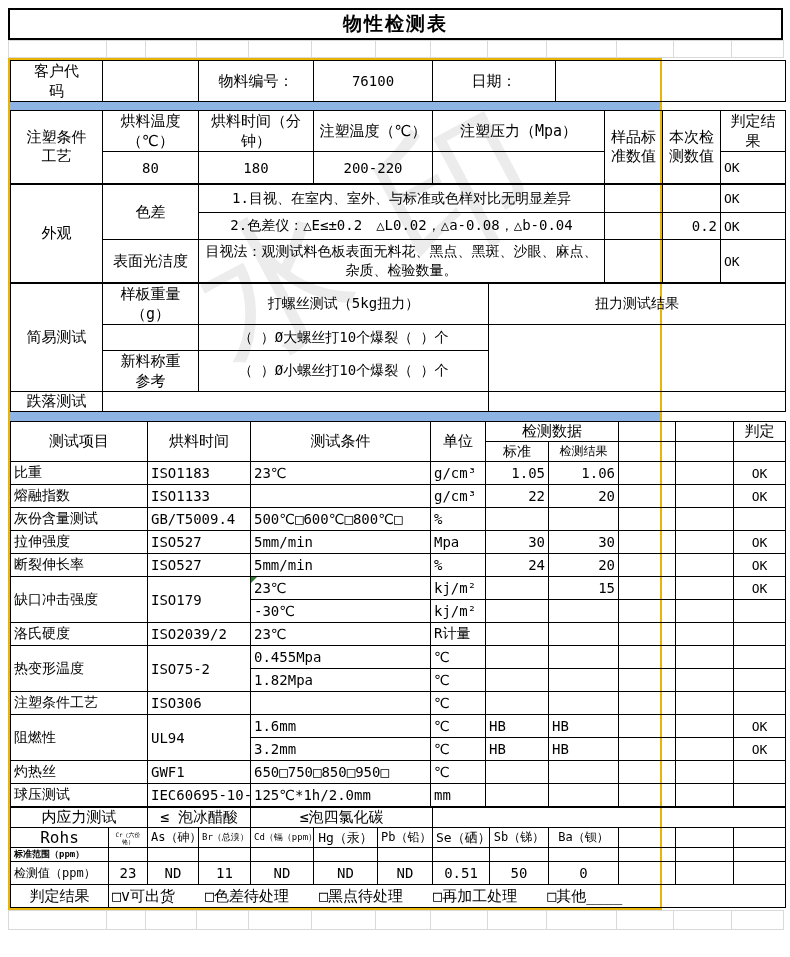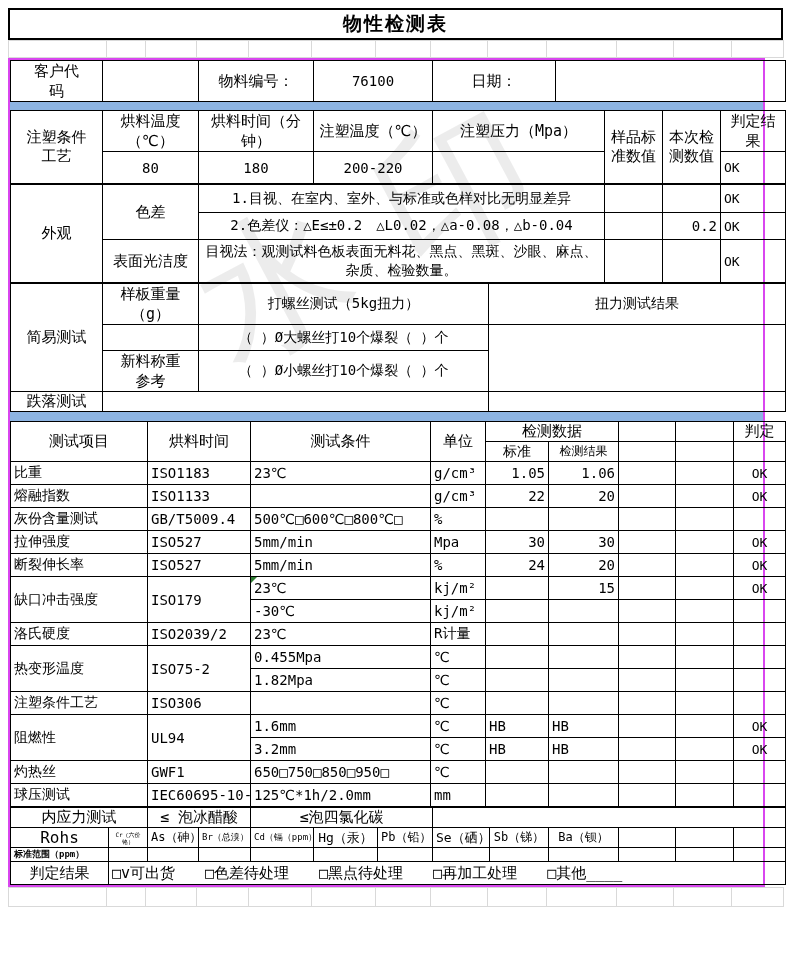--- a/index.html
+++ b/index.html
@@ -5,21 +5,21 @@
   html,body{margin:0;padding:0;background:#fff;}
   body{font-family:"DejaVu Sans Mono","DejaVu Sans",sans-serif;color:#000;}
   .sheet{position:relative;width:790px;height:957px;background:#fff;overflow:hidden;}
   .inner{position:absolute;left:8px;top:8px;width:775px;}
   .title-box{box-sizing:border-box;width:775px;height:32px;border:2px solid #000;
     display:flex;align-items:center;justify-content:center;
     font-size:19px;font-weight:bold;letter-spacing:2px;}
   table{border-collapse:collapse;table-layout:fixed;width:775px;}
   td{box-sizing:border-box;border:1px solid #000;padding:0 3px;overflow:hidden;
      white-space:nowrap;font-size:14px;vertical-align:middle;}
-  .frame{box-sizing:border-box;width:757px;border:2px solid #d946ef;}
+  .frame{box-sizing:border-box;width:654px;border:2px solid #eab308;}
   .frame table{width:771px;}
   
   tr.h14>td{height:14px;} tr.h17>td{height:17px;} tr.h18>td{height:18px;}
   tr.h19>td{height:19px;} tr.h20>td{height:20px;} tr.h23>td{height:23px;}
   tr.h26>td{height:26px;} tr.h27>td{height:27px;} tr.h28>td{height:28px;}
   tr.h32>td{height:32px;} tr.h37>td{height:37px;} tr.h43>td{height:43px;}
   
   .ctr{text-align:center;}
   .lft{text-align:left;}
   .num{text-align:right;}
@@ -453,20 +453,35 @@
               <td></td>
               <td></td>
               <td></td>
               <td></td>
               <td></td>
               <td></td>
               <td></td>
               <td></td>
         </tr>
         <tr class="h23">
+          <td class="lft small12">检测值（ppm）</td>
+          <td class="ctr">23</td>
+          <td class="ctr">ND</td>
+          <td class="ctr">11</td>
+          <td class="ctr">ND</td>
+          <td class="ctr">ND</td>
+          <td class="ctr">ND</td>
+          <td class="ctr">0.51</td>
+          <td class="ctr">50</td>
+          <td class="ctr">0</td>
+          <td></td>
+          <td></td>
+          <td></td>
+        </tr>
+        <tr class="h23">
           <td class="lab">判定结果</td>
           <td class="lft" style="font-size:15px" colspan="12">□v可出货　　□色差待处理　　□黑点待处理　　□再加工处理　　□其他____</td>
         </tr>
       </tbody>
         </table>
 
     </div>
 
     <table class="gridrow">
       <colgroup>

